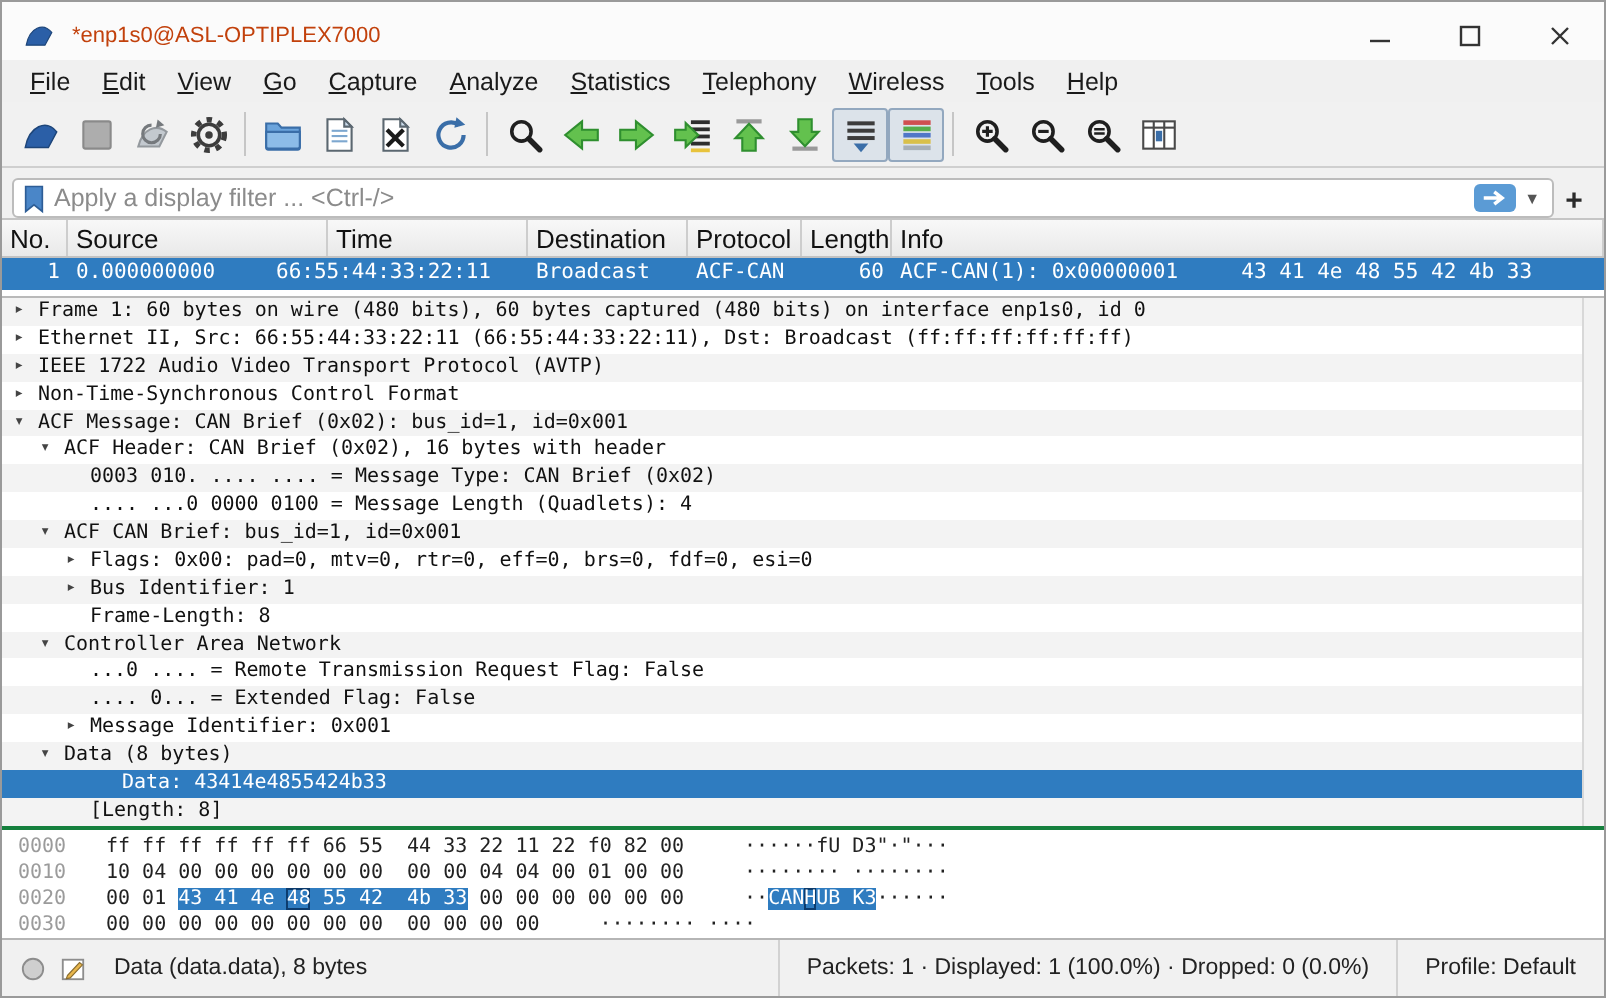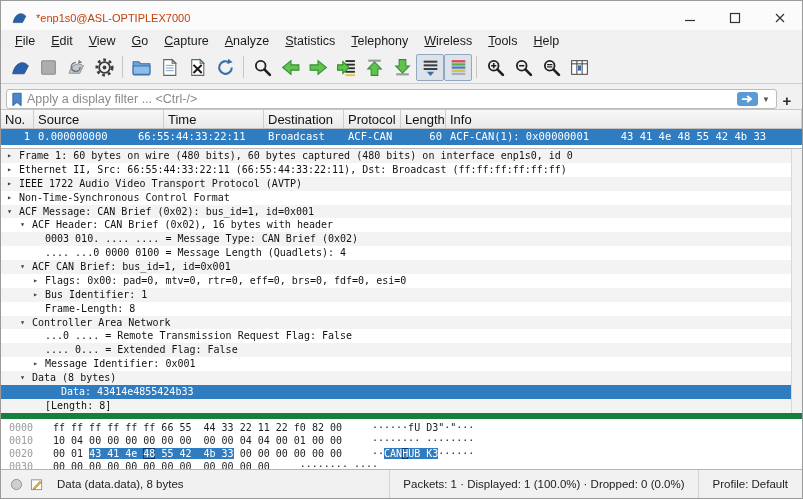--- a/index.html
+++ b/index.html
@@ -39,21 +39,21 @@
   .pl-rest{height:3px;background:#fff;}
   
   .details{position:relative;height:265px;background:#fff;border-top:1px solid #b9b9b9;overflow:hidden;font-family:"DejaVu Sans Mono","Liberation Mono",monospace;font-size:10px;flex:none;}
   .d-row{height:13.89px;line-height:13.89px;display:flex;white-space:pre;color:#111;}
   .d-row:nth-child(odd){background:#f3f3f3;}
   .d-row.sel{background:var(--sel) !important;color:#fff;gap:16px;}
   .d-arrow{width:12px;font-size:8.5px;color:#444;flex:none;text-align:left;}
   .d-row.sel .d-arrow{color:#fff;}
   .d-scroll{position:absolute;right:0;top:0;width:11px;height:100%;background:#f2f2f2;border-left:1px solid #d8d8d8;}
   
-  .hexpane{height:56px;background:#fff;border-top:6px solid #15803d;font-family:"DejaVu Sans Mono","Liberation Mono",monospace;font-size:10px;padding-top:2px;flex:none;}
+  .hexpane{height:56px;background:#fff;border-top:2px solid #15803d;font-family:"DejaVu Sans Mono","Liberation Mono",monospace;font-size:10px;padding-top:2px;flex:none;}
   .hx-row{height:13px;line-height:13px;white-space:pre;display:flex;color:#222;}
   .hx-off{width:30px;margin-left:8px;color:#9b9b9b;flex:none;}
   .hx-bytes{margin-left:14px;flex:none;}
   .hx-ascii{margin-left:30px;flex:none;}
   .hl{background:var(--sel);color:#fff;}
   .box{box-shadow:inset 0 0 0 1px #0c3c6e;}
   
   .statusbar{flex:1;display:flex;align-items:center;background:#f1f1f1;border-top:1px solid #b5b5b5;font-size:11.5px;color:#222;min-height:26px;}
   .sb-icons{display:flex;gap:7px;margin:0 14px 0 9px;align-items:center;}
   .sb-spacer{flex:1;}

